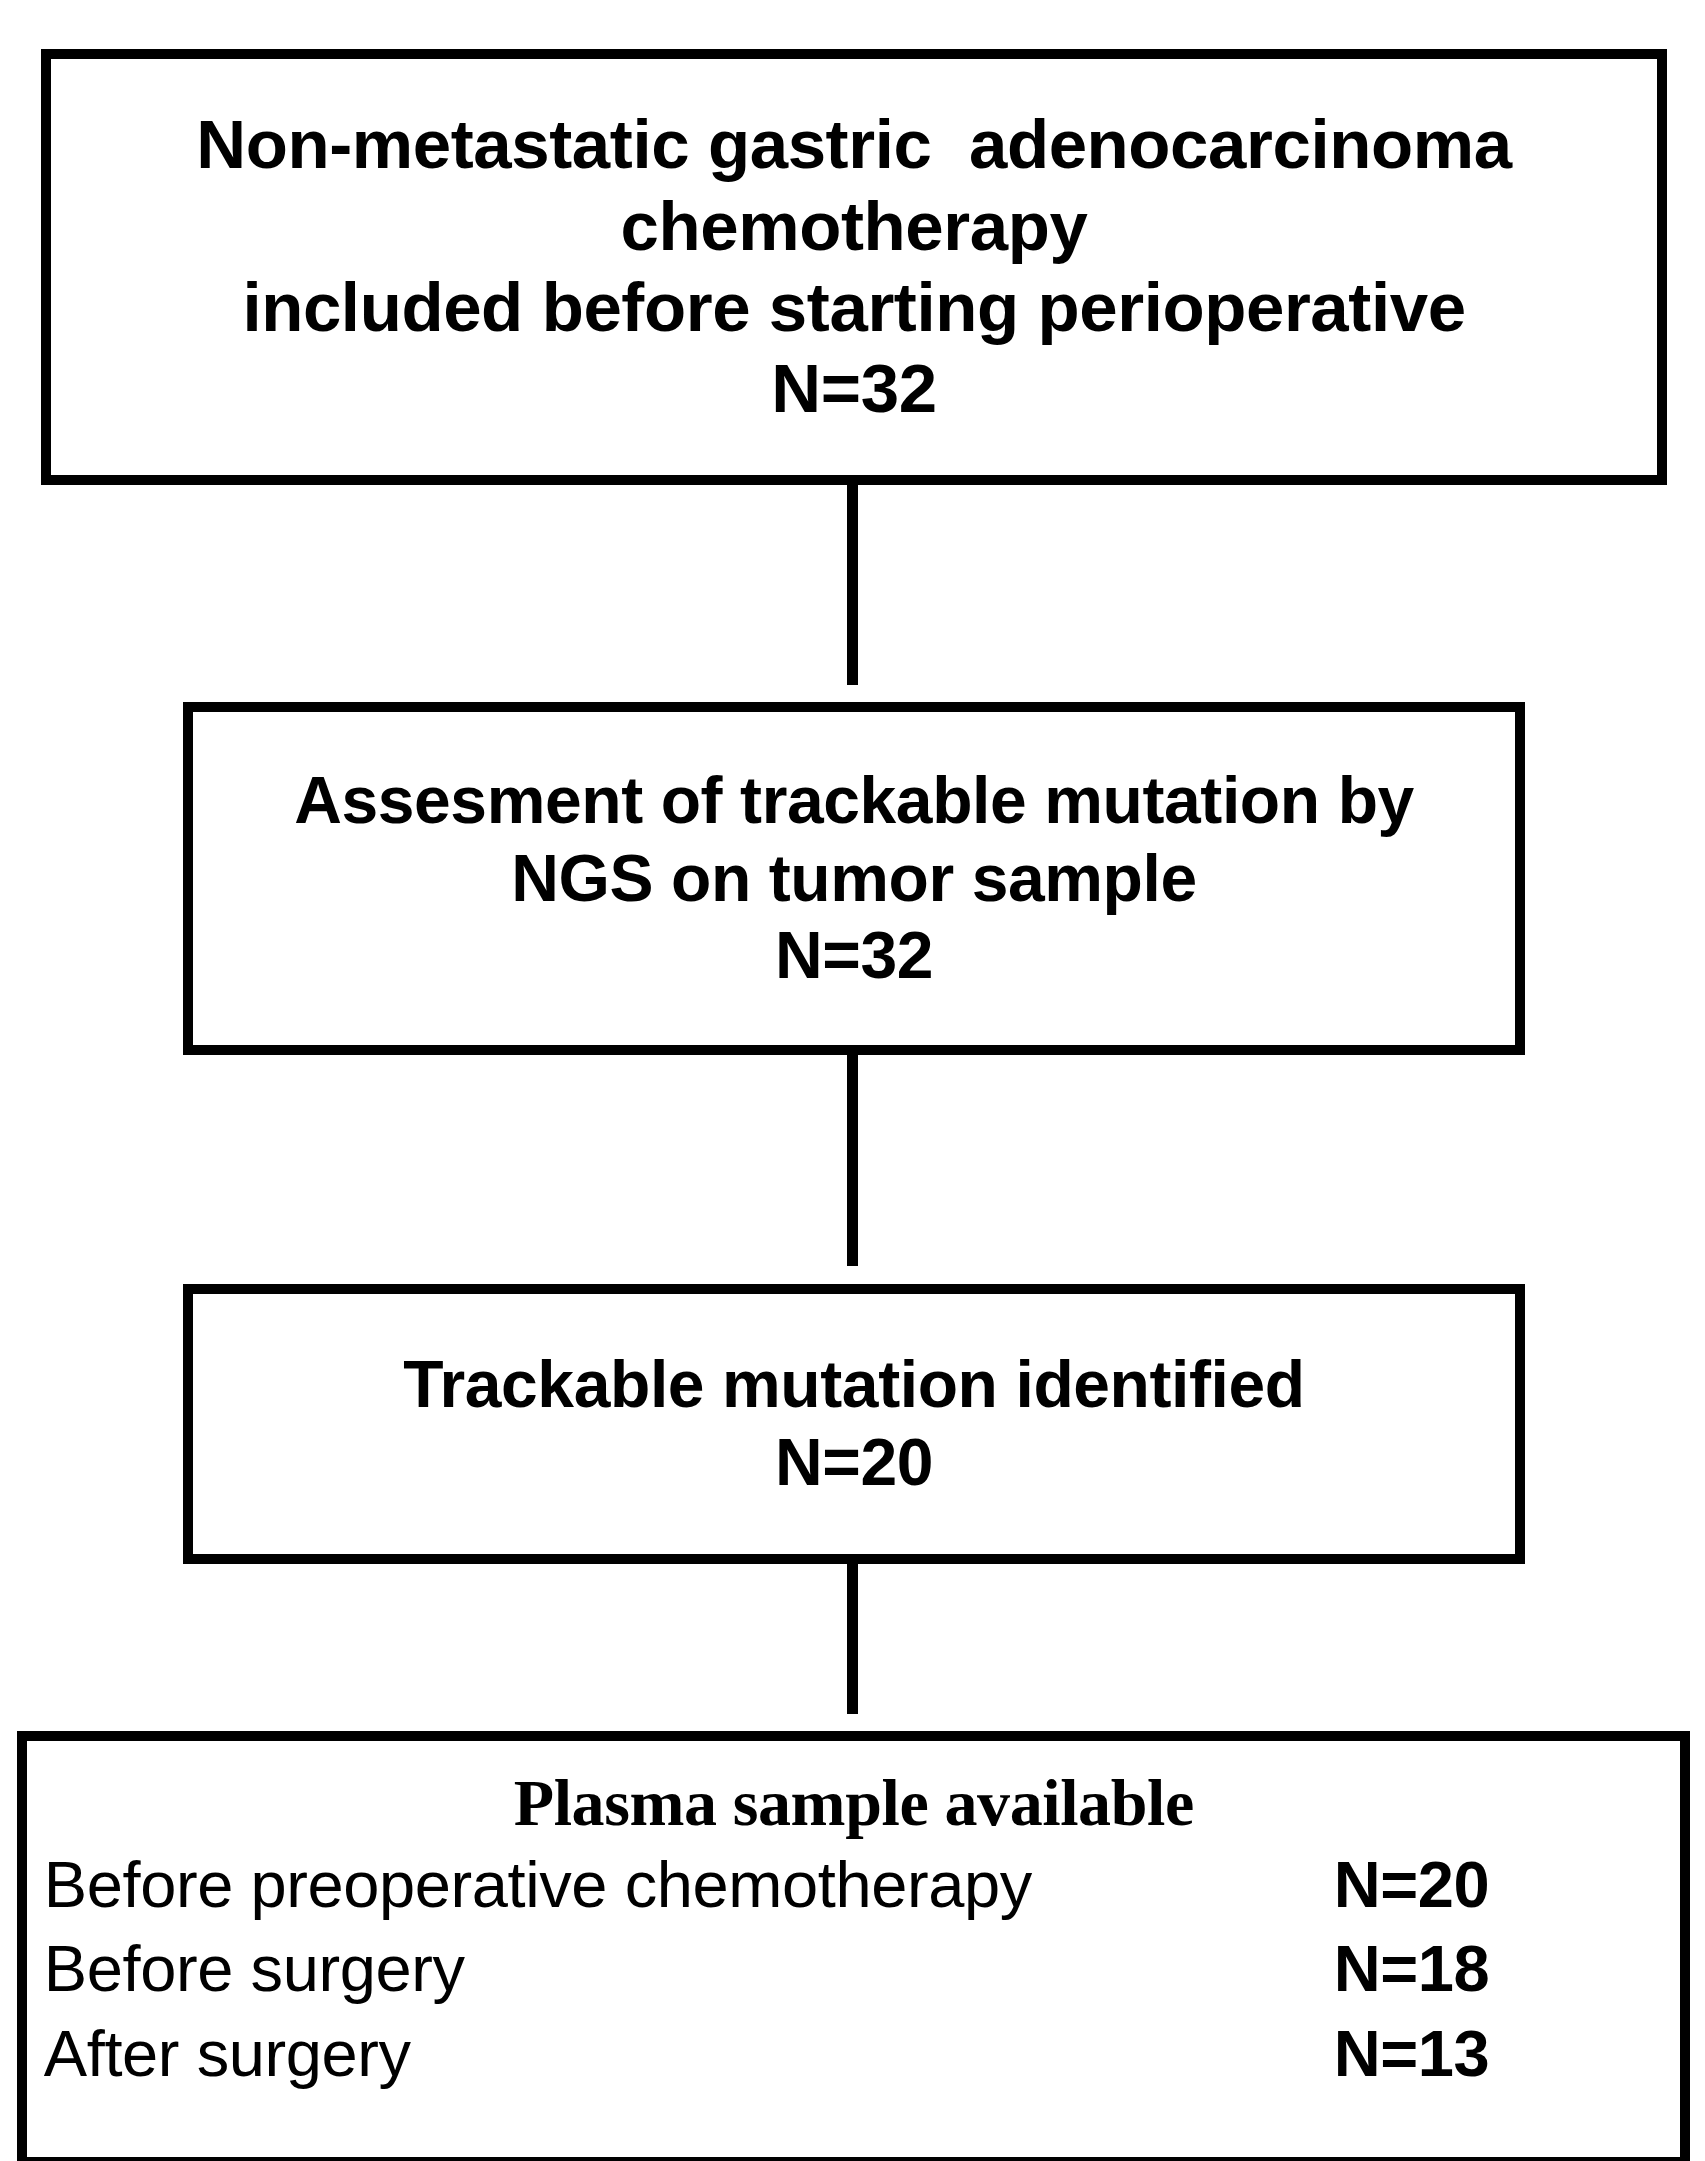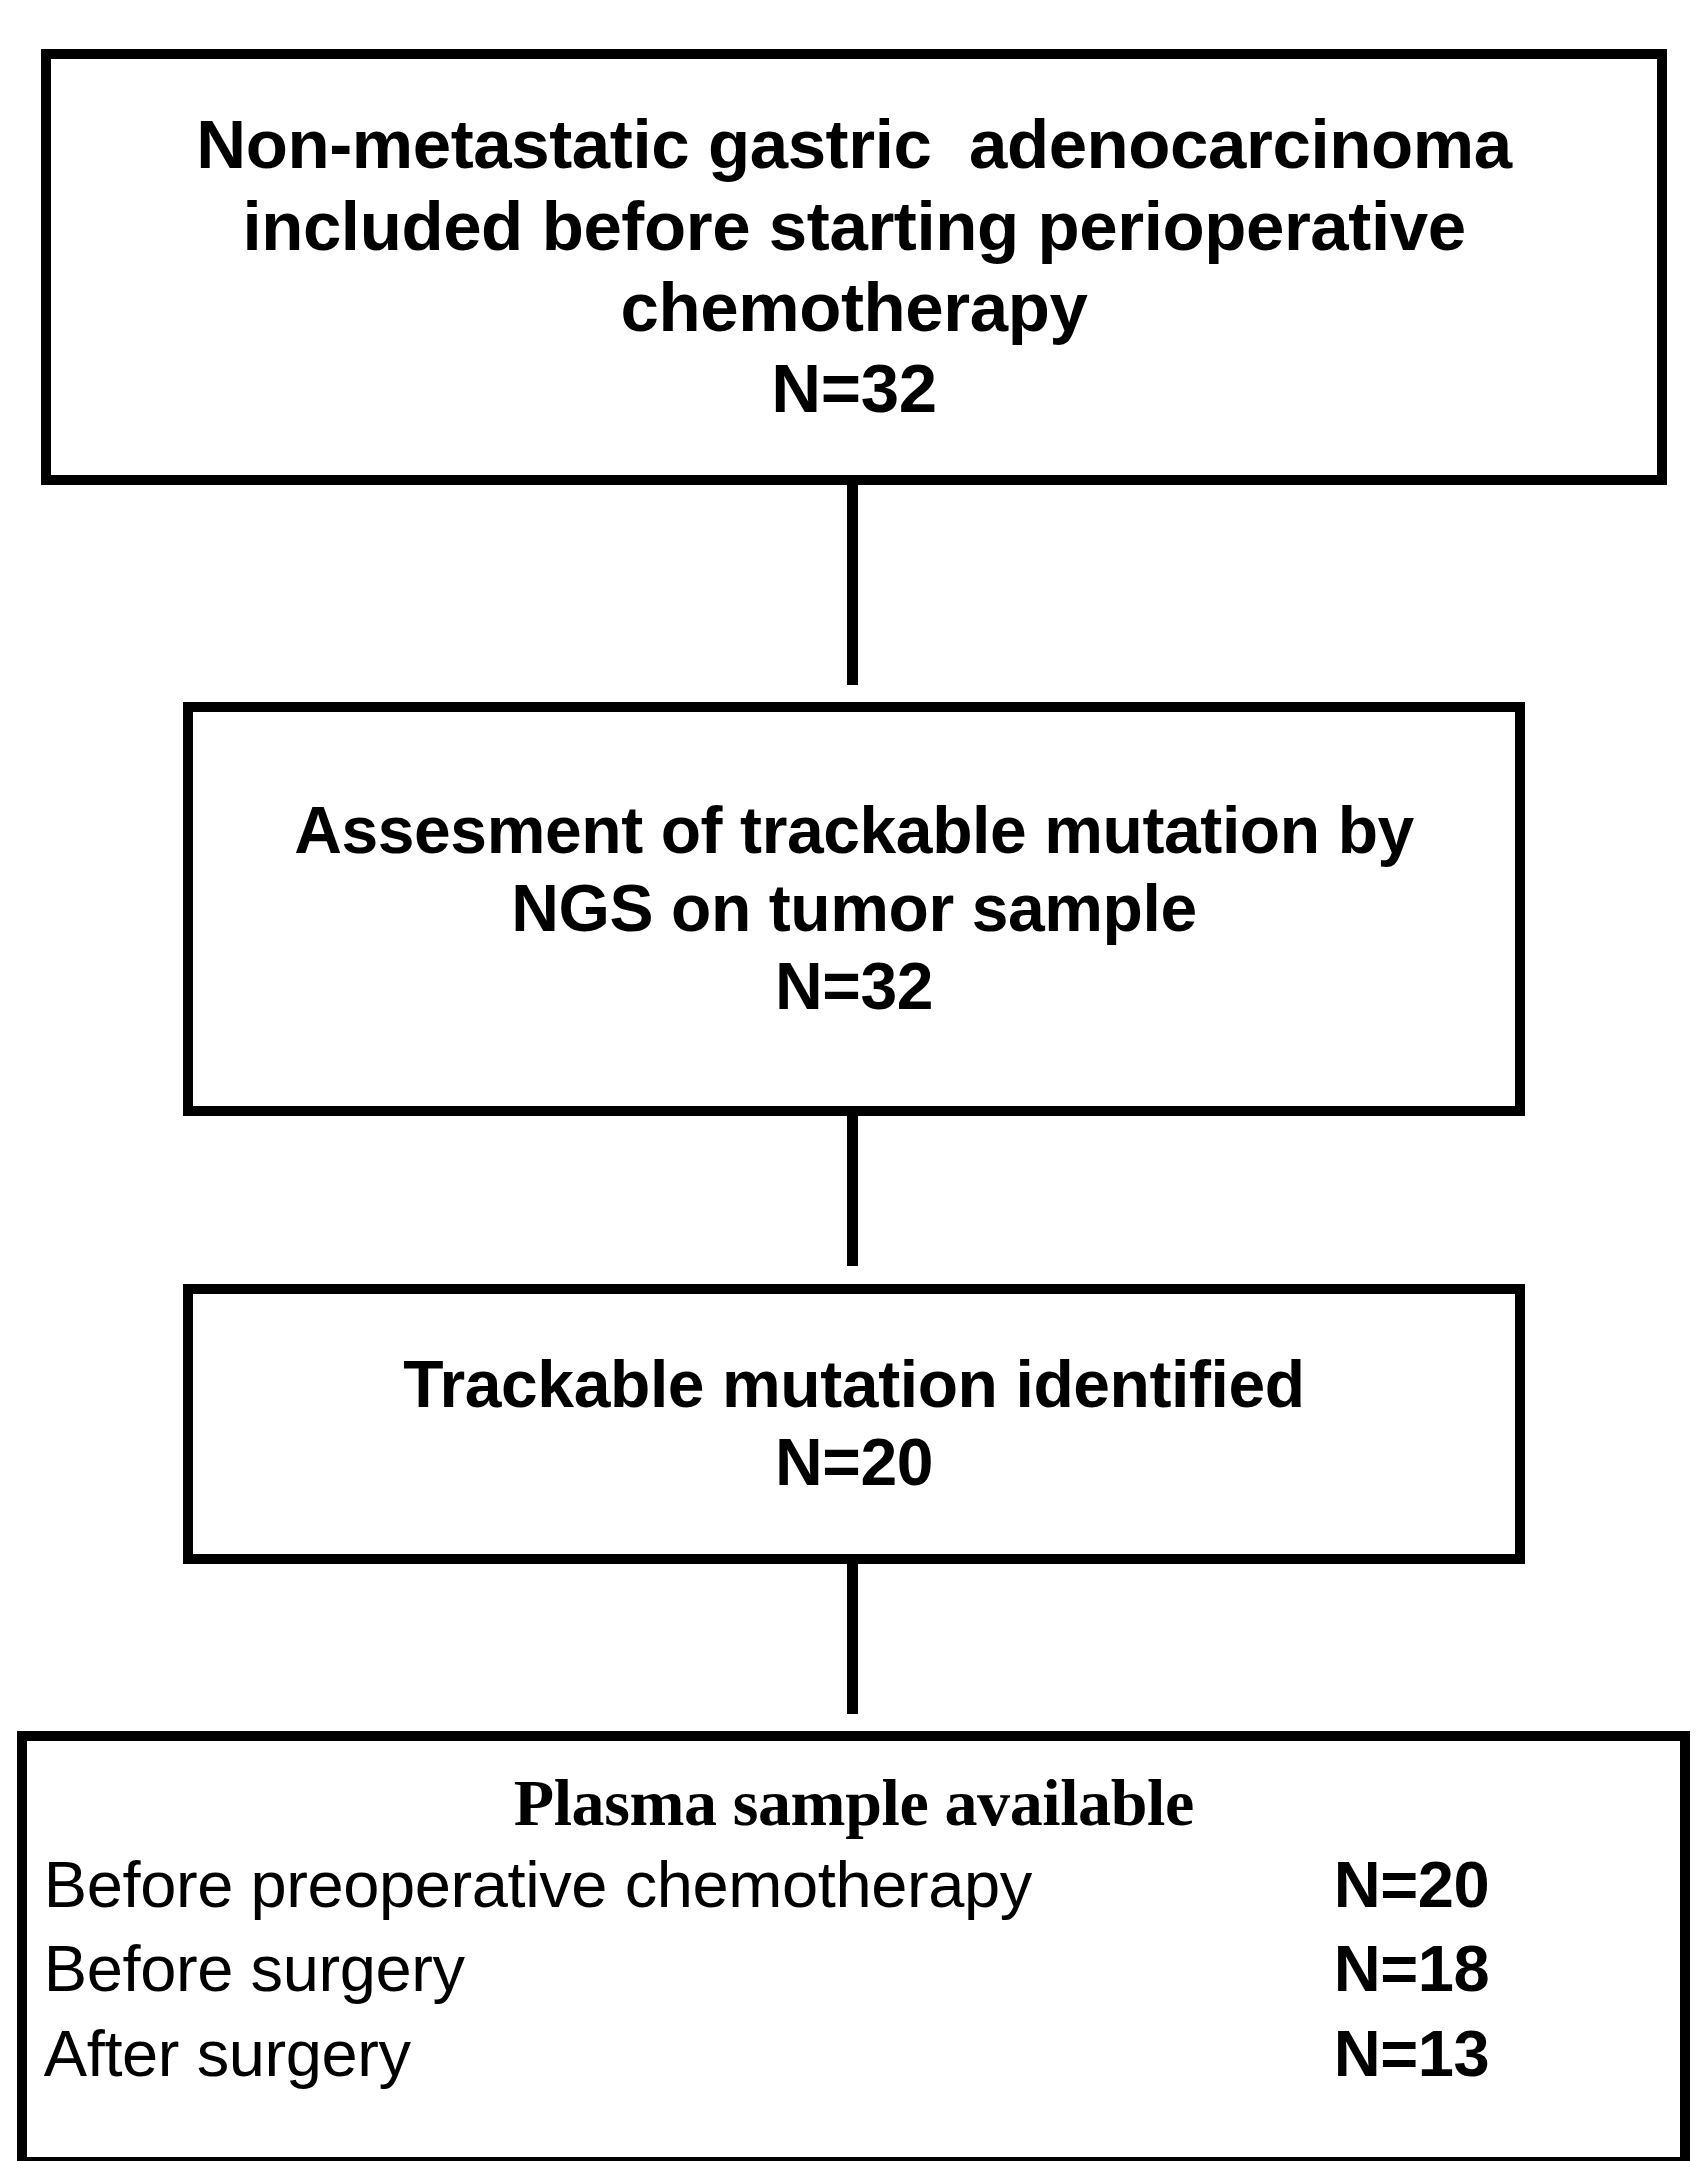--- a/index.html
+++ b/index.html
@@ -46,21 +46,21 @@
     height: 436px;
     padding: 0 30px;
   }
   #box-enrolled .line { font-size: 69px; }
 
   
   #box-ngs {
     left: 183px;
     top: 674px;
     width: 1342px;
-    height: 414px;
+    height: 353px;
     padding: 0 27px;
   }
   #box-ngs .line { font-size: 66px; }
 
   
   #box-mutation {
     left: 183px;
     top: 1256px;
     width: 1342px;
     height: 280px;
@@ -124,22 +124,22 @@
   #connector-2 { left: 847px; top: 1019px; height: 247px; }
   #connector-3 { left: 847px; top: 1491px; height: 223px; }
 </style>
 </head>
 <body>
 
 <div id="canvas">
 
   <div class="node" id="box-enrolled">
     <div class="line">Non-metastatic gastric  adenocarcinoma</div>
+    <div class="line">chemotherapy</div>
     <div class="line">included before starting perioperative</div>
-    <div class="line">chemotherapy</div>
     <div class="line">N=32</div>
   </div>
 
   <div class="connector" id="connector-1"></div>
 
   <div class="node" id="box-ngs">
     <div class="line">Assesment of trackable mutation by</div>
     <div class="line">NGS on tumor sample</div>
     <div class="line">N=32</div>
   </div>

